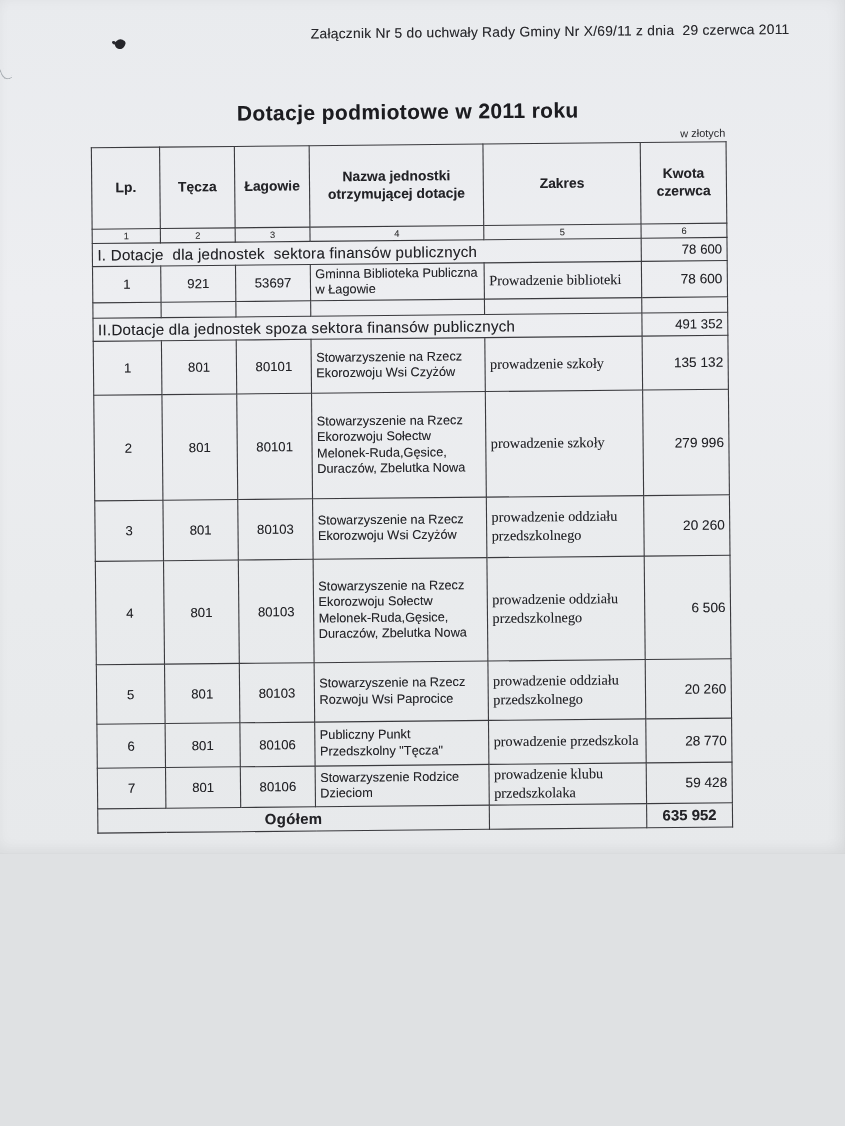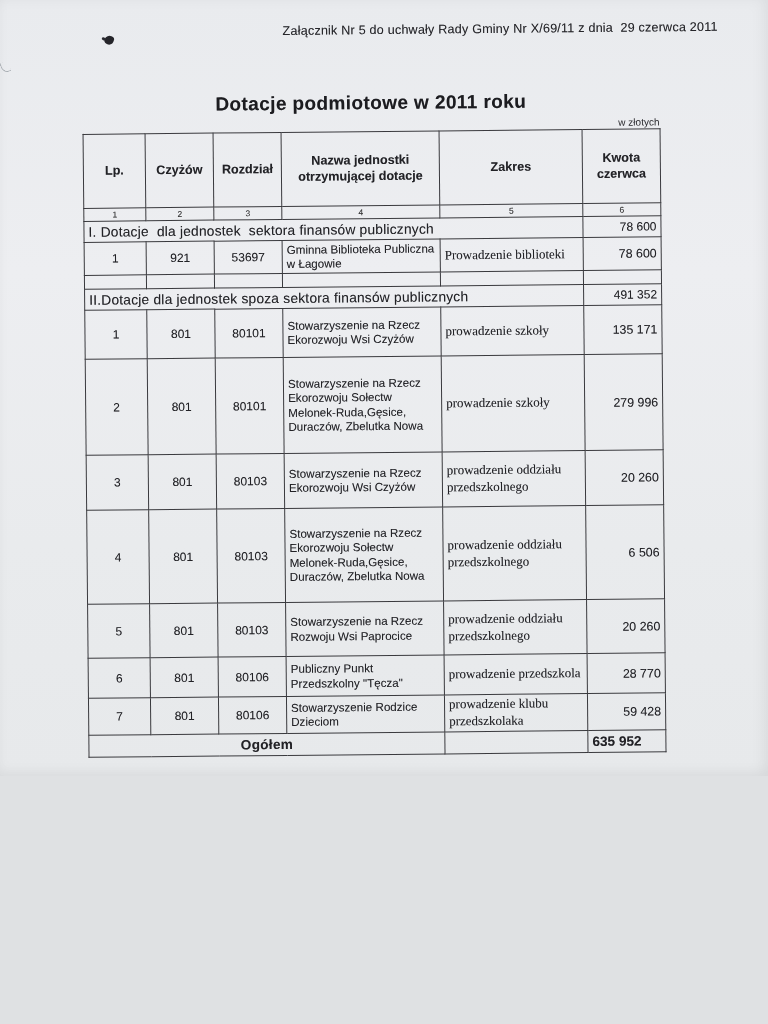--- a/index.html
+++ b/index.html
@@ -100,21 +100,21 @@
   tr.h-c td{height:52px;}
   tr.h-d td{height:91px;}
   tr.h-e td{height:51px;}
   tr.h-f td{height:37px;}
   tr.h-g td{height:34px;}
   tr.total-row td{height:19px;}
   td.total-label{
     font-size:13.6px;font-weight:bold;text-align:center;letter-spacing:.3px;
   }
   td.total-amount{
-    font-size:13.6px;font-weight:bold;text-align:left;padding-right:5px;margin-left:32px;
+    font-size:13.6px;font-weight:bold;text-align:center;padding-right:5px;margin-left:32px;
   }
 
   .stamp{
     position:absolute;top:808px;left:498px;width:248px;
     text-align:center;color:#d64241;
   }
   .stamp-line1{
     font-size:13.5px;font-weight:bold;letter-spacing:3.2px;
     text-shadow:0 0 .6px rgba(214,66,65,.5);
   }
@@ -151,22 +151,22 @@
           <col class="c-lp">
             <col class="c-dzial">
             <col class="c-rozdzial">
           <col class="c-nazwa">
             <col class="c-zakres">
             <col class="c-kwota">
         </colgroup>
         <tbody>
           <tr class="header-row">
             <th>Lp.</th>
-            <th>Czyżów</th>
-            <th>Rozdział</th>
+            <th>Tęcza</th>
+            <th>Łagowie</th>
             <th>Nazwa jednostki otrzymującej dotacje</th>
             <th>Zakres</th>
             <th>Kwota czerwca</th>
           </tr>
           <tr class="colnum-row">
             <td>1</td>
             <td>2</td>
             <td>3</td>
             <td>4</td>
             <td>5</td>
@@ -198,21 +198,21 @@
             <td class="section-title" colspan="5">II.Dotacje dla jednostek spoza sektora finansów publicznych</td>
             <td class="section-amount">491 352</td>
           </tr>
 
           <tr class="h-a">
             <td class="cell-num">1</td>
             <td class="cell-num">801</td>
             <td class="cell-num">80101</td>
             <td class="cell-nazwa">Stowarzyszenie na Rzecz Ekorozwoju Wsi Czyżów</td>
             <td class="cell-zakres">prowadzenie szkoły</td>
-            <td class="cell-kwota">135 171</td>
+            <td class="cell-kwota">135 132</td>
           </tr>
           <tr class="h-b">
             <td class="cell-num">2</td>
             <td class="cell-num">801</td>
             <td class="cell-num">80101</td>
             <td class="cell-nazwa">Stowarzyszenie na Rzecz Ekorozwoju Sołectw Melonek-Ruda,Gęsice, Duraczów, Zbelutka Nowa</td>
             <td class="cell-zakres">prowadzenie szkoły</td>
             <td class="cell-kwota">279 996</td>
           </tr>
           <tr class="h-c">

